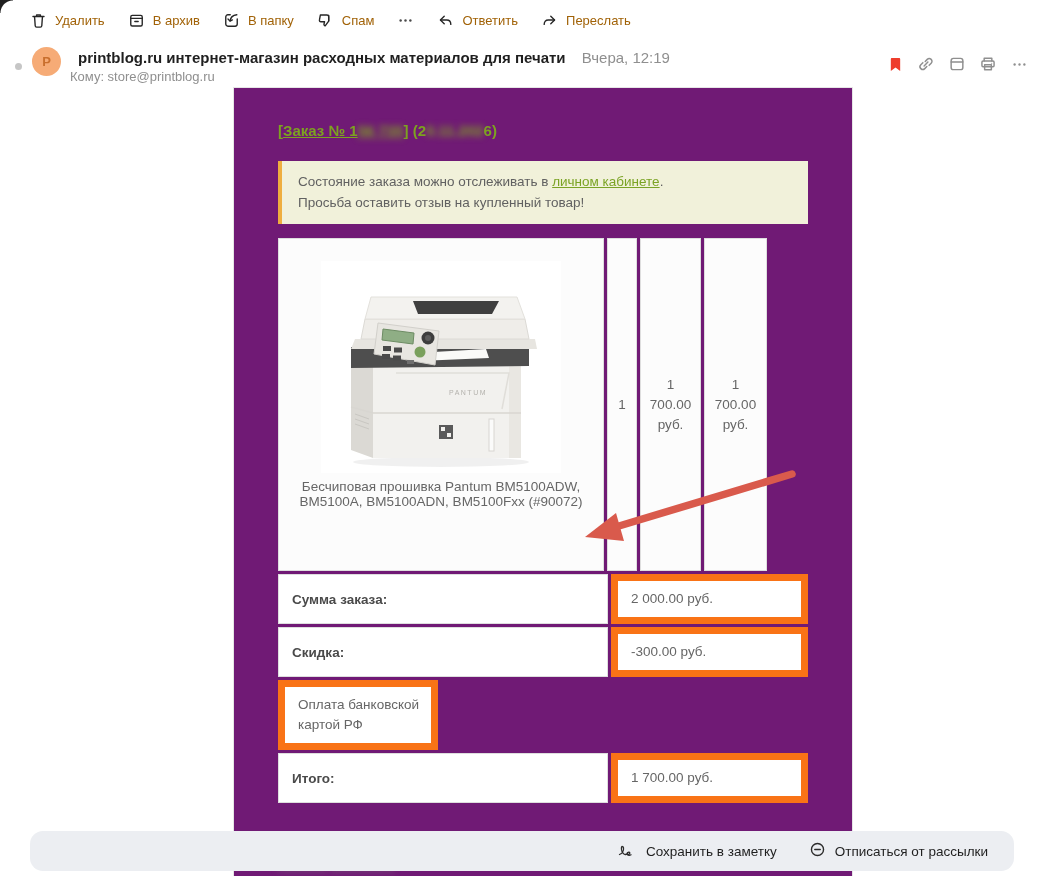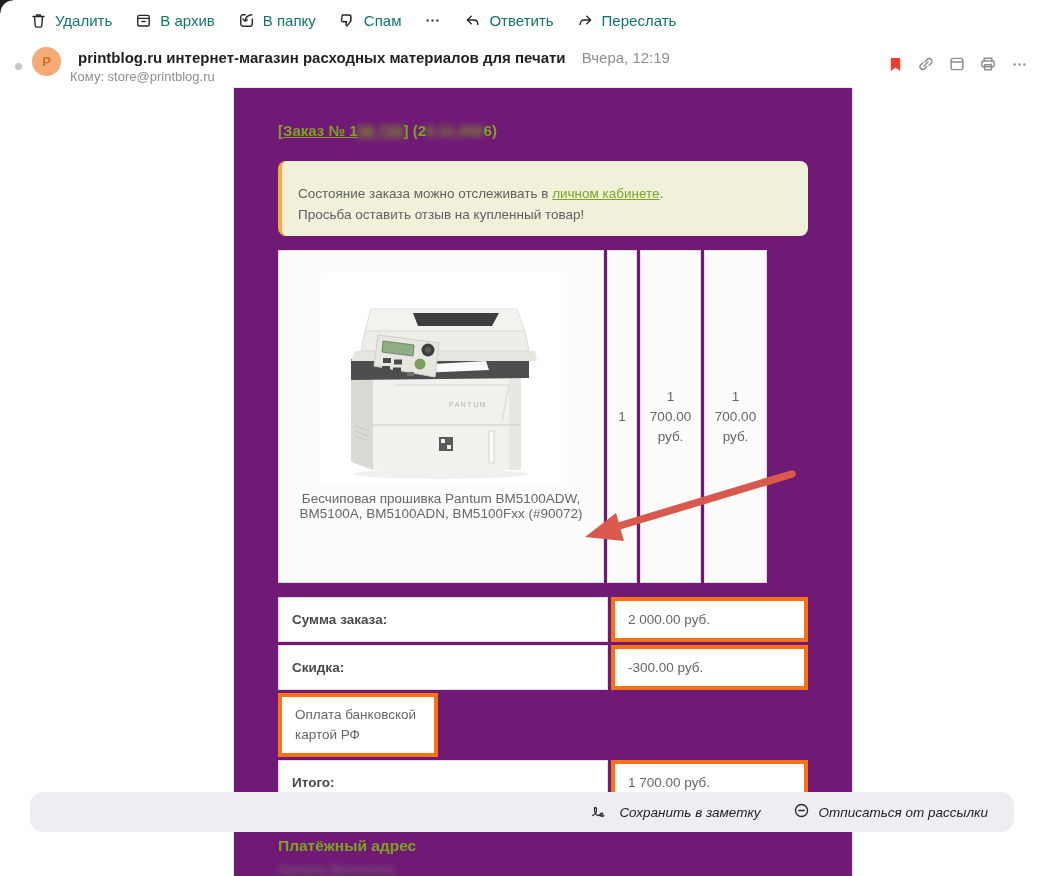--- a/index.html
+++ b/index.html
@@ -9,21 +9,21 @@
     background:#fff; font-family:"Liberation Sans","DejaVu Sans",sans-serif;
     color:#222;
   }
   .win-corner { position:absolute; top:0; left:0; width:13px; height:13px; z-index:40;
     background:radial-gradient(circle at 13px 13px, rgba(0,0,0,0) 12px, #202020 13px);
     pointer-events:none; }
 
   
   .toolbar { position:absolute; top:0; left:0; right:0; height:40px;
     display:flex; align-items:center; padding-left:30px; gap:23px; }
-  .tb-btn { display:flex; align-items:center; gap:8px; font-size:15px; color:#0f766e; cursor:pointer; }
+  .tb-btn { display:flex; align-items:center; gap:8px; font-size:13px; color:#a16207; cursor:pointer; }
   .tb-btn svg { display:block; }
   .ico { stroke:#262626; fill:none; stroke-width:1.3; stroke-linecap:round; stroke-linejoin:round; }
 
   
   .msg-header { position:absolute; top:40px; left:0; right:0; height:50px; }
   .unread-dot { position:absolute; left:15px; top:23px; width:7px; height:7px;
     border-radius:50%; background:#c6c6c6; }
   .avatar { position:absolute; left:32px; top:7px; width:29px; height:29px; border-radius:50%;
     background:#f6ab76; color:#c96f2e; font-weight:bold; font-size:13px;
     display:flex; align-items:center; justify-content:center; }
@@ -38,61 +38,61 @@
   
   .email-panel { position:absolute; left:233px; top:87px; width:620px; bottom:0;
     background:#701a75; border:1px solid #e6e6e6; border-bottom:none; }
   .email-inner { padding:33px 44px 0 44px; }
 
   .order-title { font-size:15px; font-weight:bold; color:#7da221; line-height:20px; }
   .order-title .lnk { text-decoration:underline; cursor:pointer; }
   .redacted { filter:blur(3px); user-select:none; }
 
   .notice { margin-top:20px; background:#f1f1da; border-left:4px solid #efae3f;
-    padding:22px 16px 11px; font-size:13.5px; color:#616161; line-height:21px;border-radius:8px; }
+    padding:10px 16px 11px; font-size:13.5px; color:#616161; line-height:21px; }
   .notice a, .green-link { color:#7ba325; text-decoration:underline; cursor:pointer; }
 
   
   .prod-table { margin-top:14px; display:flex; gap:3px; height:333px; }
   .pcell { border:1px solid #dedede; background:#fcfcfc; }
   .prod-cell { width:326px; padding:20px 6px 0; }
   .num-cell { display:flex; align-items:center; justify-content:center;
     font-size:13.5px; color:#666; text-align:center; line-height:20px; }
   .qty-cell { width:30px; }
   .price-cell { width:61px; padding:0 9px; }
   .total-cell { width:63px; padding:0 9px; }
 
   .printer-wrap { width:240px; height:212px; margin:2px auto 6px; background:#fff; }
   .prod-desc { text-align:center; font-size:13.5px; color:#666; line-height:15px; margin-top:4px; }
   .prod-link-row { margin-top:15px; font-size:13.5px; padding-left:2px; }
   .prod-link-label { font-weight:bold; color:#4a4a4a; }
   .prod-link-row .green-link { margin-left:34px; }
 
   
-  .summary { margin-top:14px; display:flex; flex-direction:column; gap:3px; }
+  .summary { margin-top:3px; display:flex; flex-direction:column; gap:3px; }
   .sum-row { display:flex; gap:3px; }
   .sum-label { width:330px; border:1px solid #dedede; min-height:45px;
     display:flex; align-items:center; padding-left:13px;
     font-size:13.5px; font-weight:bold; color:#4a4a4a; background:#fff; }
-  .sum-value { flex:1; border:4px solid #f97316; min-height:45px;
+  .sum-value { flex:1; border:7px solid #f97316; min-height:45px;
     display:flex; align-items:center; padding:8px 4px 8px 13px;
     font-size:13.5px; color:#666; line-height:20px; background:#fff; }
   .sum-row.tall .sum-label, .sum-row.tall .sum-value { min-height:61px; }
 
   .billing-heading { margin-top:32px; font-size:15.5px; font-weight:bold; color:#7da221; }
   .billing-name { margin-top:7px; font-size:13.5px; color:#777; }
 
   
   .arrow-svg { position:absolute; left:575px; top:458px; width:230px; height:95px;
     z-index:5; pointer-events:none; }
 
   
-  .footer-bar { position:absolute; left:30px; right:30px; top:792px; height:40px;
+  .footer-bar { position:absolute; left:30px; right:30px; top:831px; height:40px;
     background:#eceef2; border-radius:13px; z-index:10;
-    display:flex; align-items:center; justify-content:flex-end; gap:32px; padding-right:26px;font-style:italic; }
+    display:flex; align-items:center; justify-content:flex-end; gap:32px; padding-right:26px; }
   .ft-btn { display:flex; align-items:center; gap:9px; font-size:13.5px; color:#1f1f1f; cursor:pointer; }
 </style>
 </head>
 <body>
 
 <div class="screen">
   <div class="win-corner"></div>
 
   <div class="toolbar">
     <div class="tb-btn">

